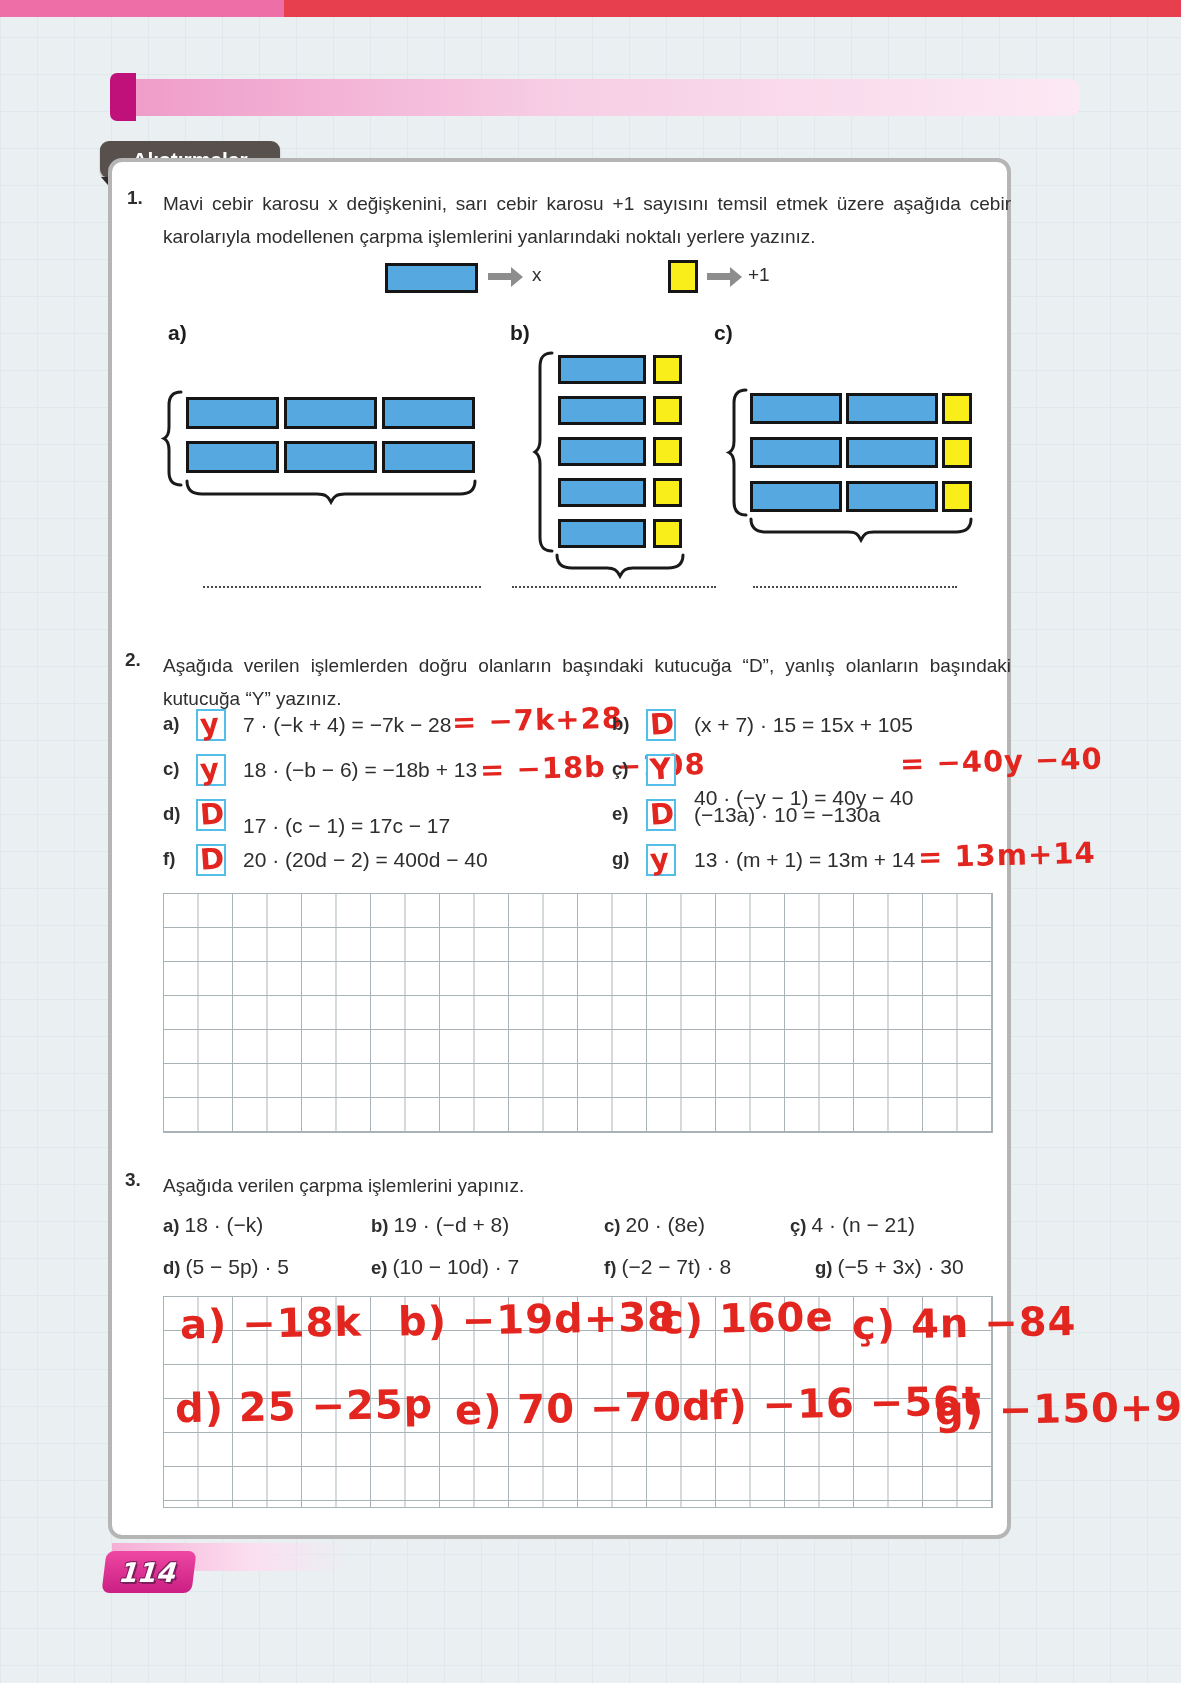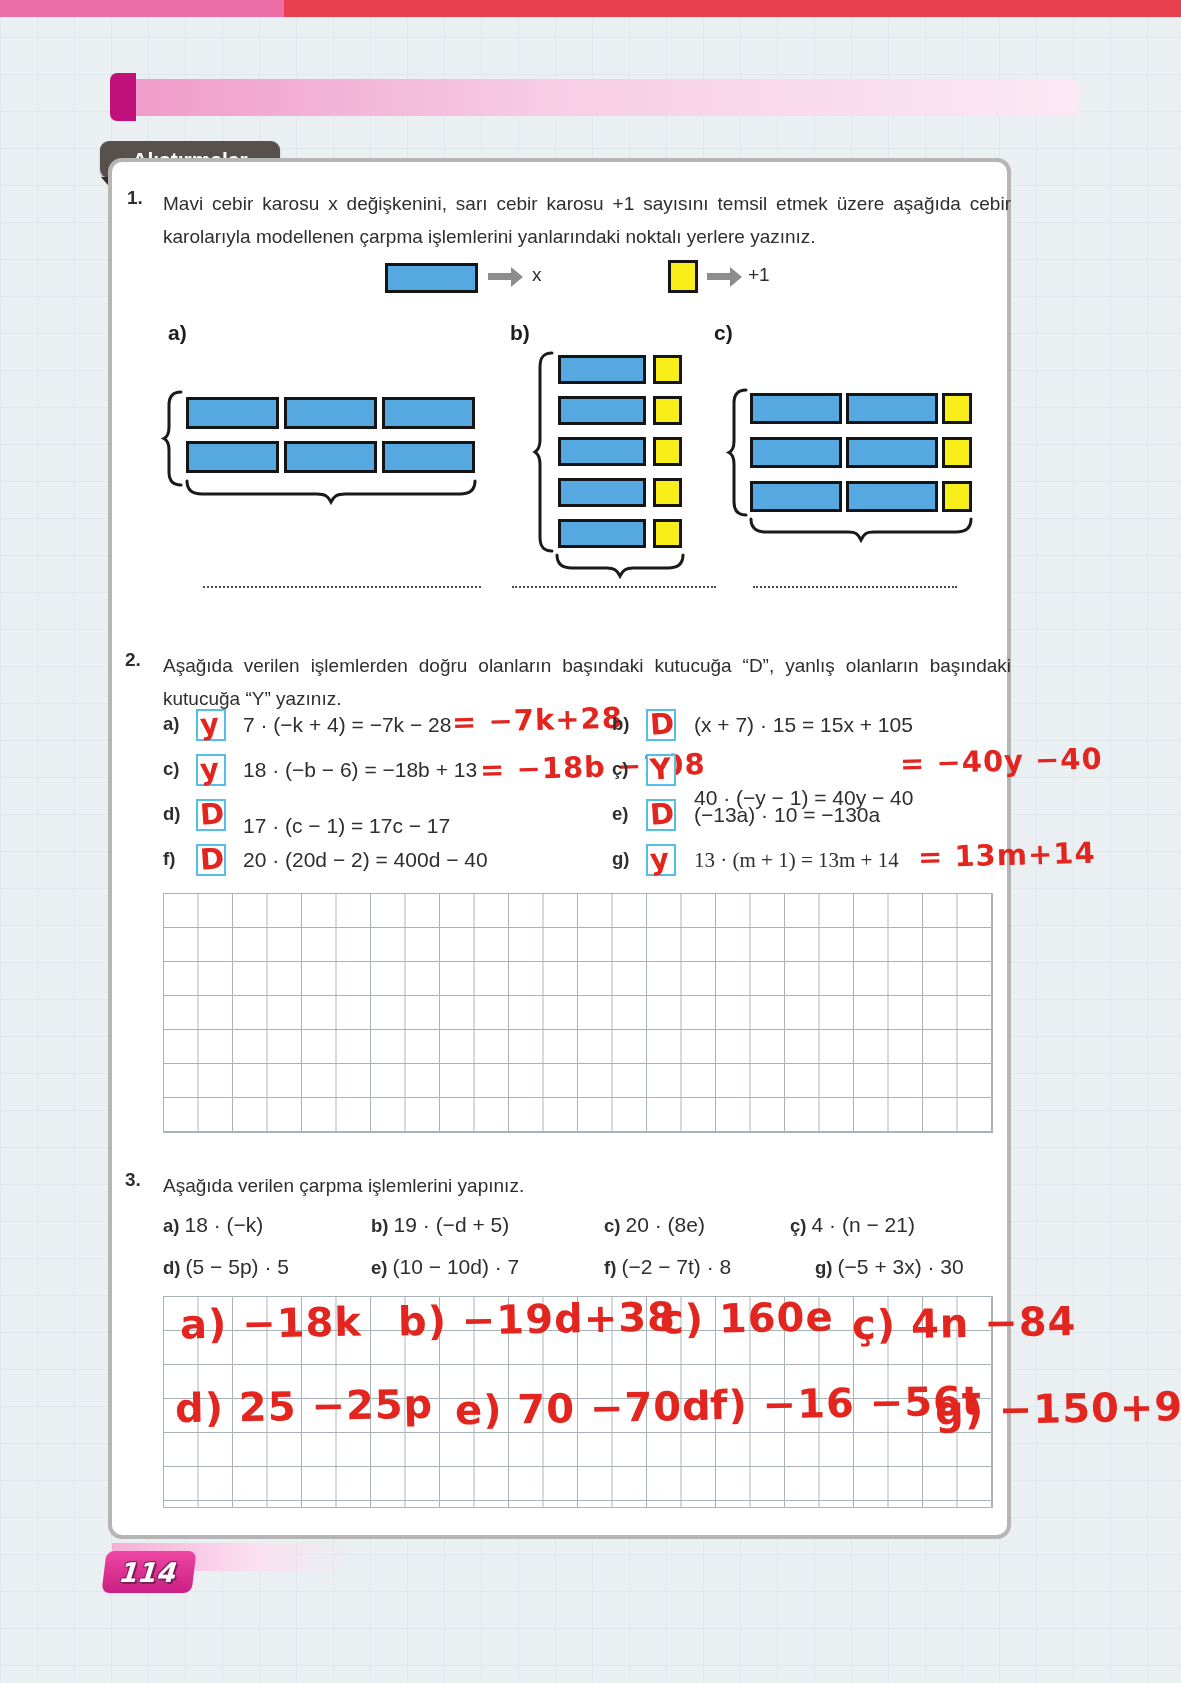--- a/index.html
+++ b/index.html
@@ -202,36 +202,36 @@
     <div class="dybox" style="left:34px;top:-4px;">
         <span class="hand hand-letter">D</span>
       </div>
     <span class="expr abs" style="left:82px;top:0;">(−13a) · 10 = −130a</span>
   </div>
   <div class="abs" style="left:612px;top:848px;">
     <span class="itemlbl">g)</span>
     <div class="dybox" style="left:34px;top:-4px;">
         <span class="hand hand-letter">y</span>
       </div>
-    <span class="expr abs" style="left:82px;top:0;font-family:Liberation Serif, serif;">13 · (m + 1) = 13m + 14</span>
+    <span class="expr abs" style="left:82px;top:0;">13 · (m + 1) = 13m + 14</span>
     <span class="hand hand-note abs" style="left:306px;top:-10px;">= 13m+14</span>
   </div>
 
   <div class="abs grid" style="left:163px;top:893px;width:829px;height:239px;"></div>
 
   <div class="abs qnum" style="left:125px;top:1169px;">3.</div>
   <div class="abs qtext" style="left:163px;top:1169px;width:848px;">Aşağıda verilen çarpma işlemlerini yapınız.</div>
 
   <div class="abs q3item" style="left:163px;top:1213px;">
     <span class="itemlbl">a)</span>
     <span class="expr">18 · (−k)</span>
   </div>
   <div class="abs q3item" style="left:371px;top:1213px;">
     <span class="itemlbl">b)</span>
-    <span class="expr">19 · (−d + 5)</span>
+    <span class="expr">19 · (−d + 8)</span>
   </div>
   <div class="abs q3item" style="left:604px;top:1213px;">
     <span class="itemlbl">c)</span>
     <span class="expr">20 · (8e)</span>
   </div>
   <div class="abs q3item" style="left:790px;top:1213px;">
     <span class="itemlbl">ç)</span>
     <span class="expr">4 · (n − 21)</span>
   </div>
   <div class="abs q3item" style="left:163px;top:1255px;">

